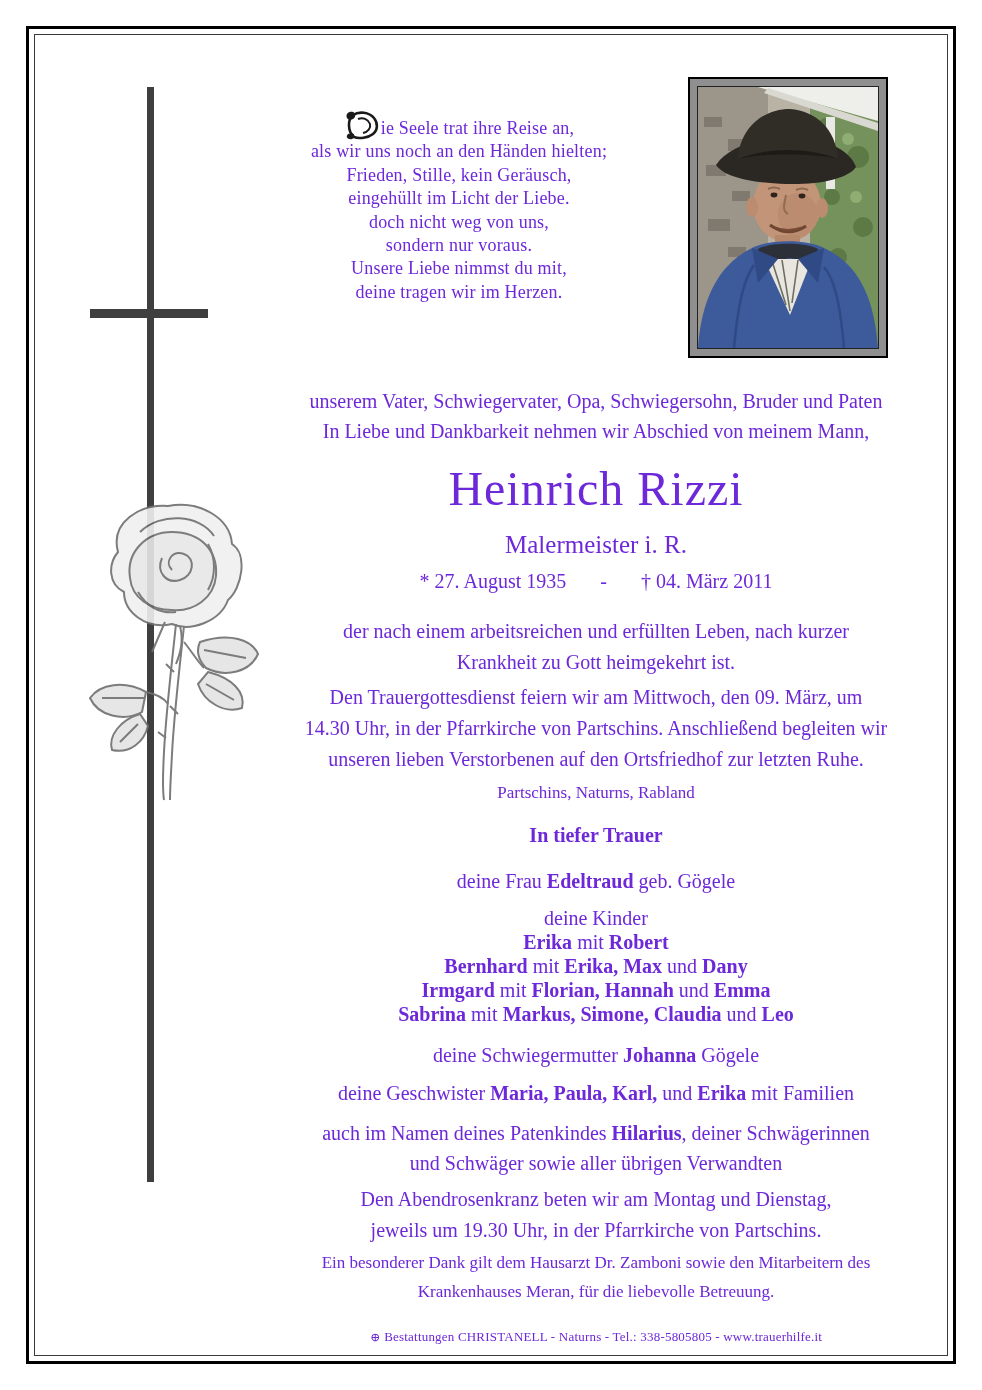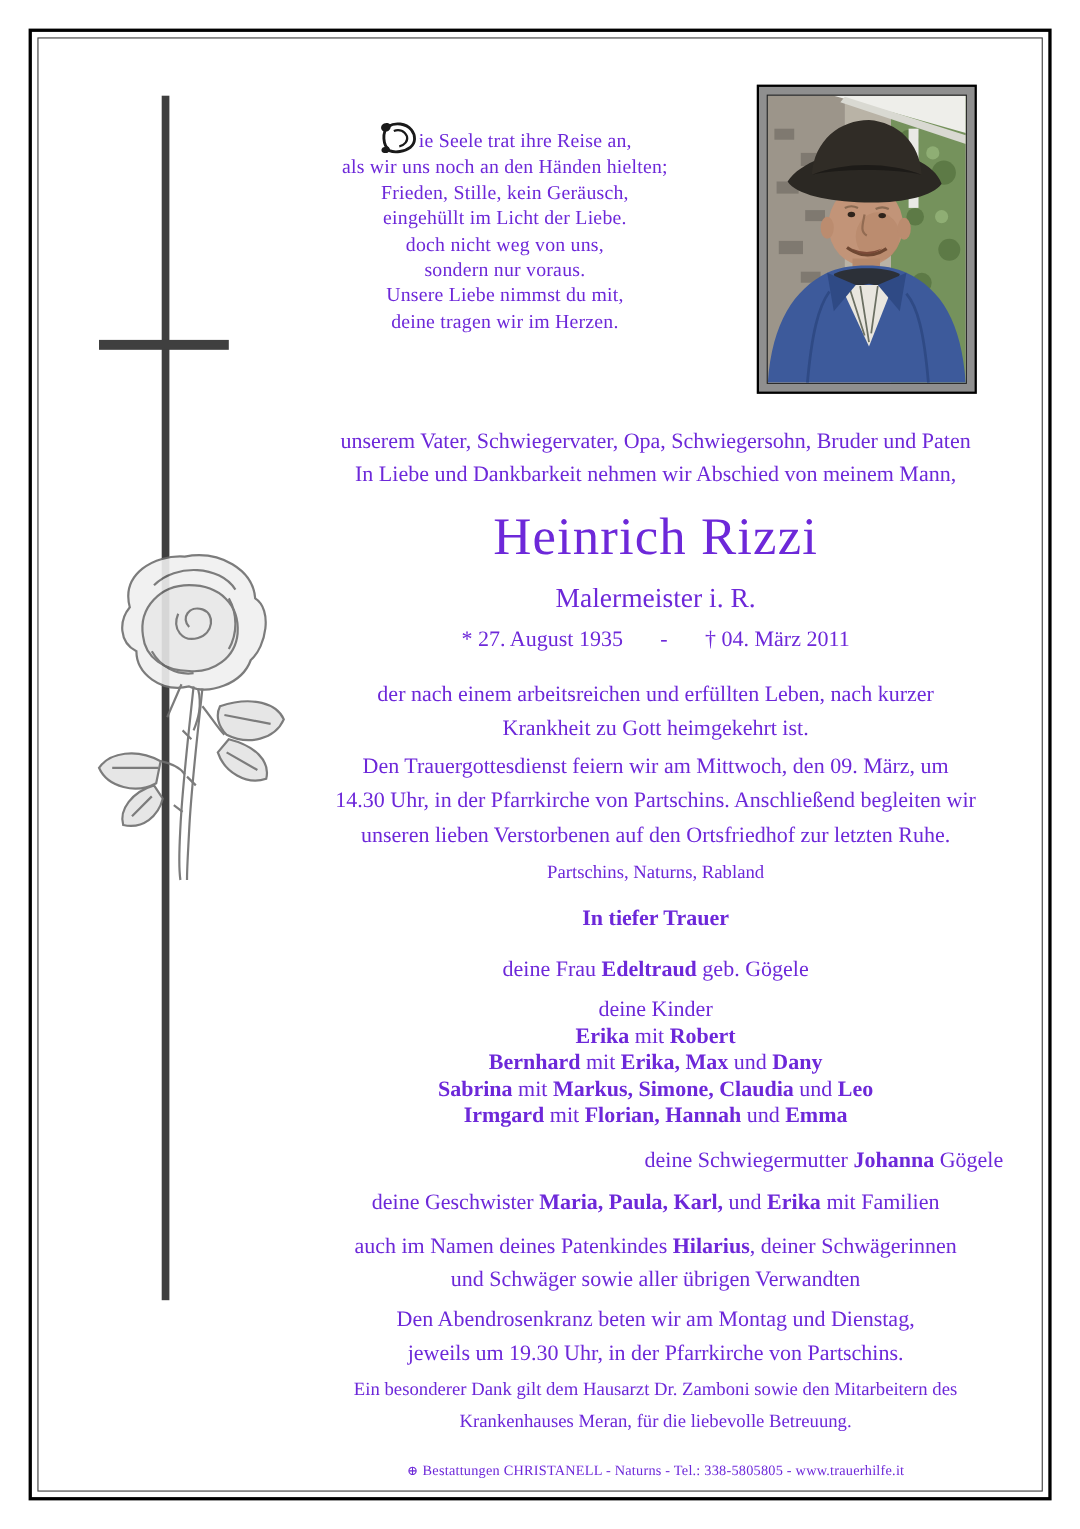--- a/index.html
+++ b/index.html
@@ -30,21 +30,21 @@
   .name{top:462px; font-size:48px; line-height:54px; letter-spacing:1px;}
   .prof{top:530px; font-size:25px; line-height:30px;}
   .dates{top:568px; font-size:20px; line-height:26px;}
   .dates .gap{display:inline-block; width:34px;}
   .para1{top:616px; font-size:20px; line-height:31px;}
   .para2{top:682px; font-size:20px; line-height:31px;}
   .places{top:782px; font-size:17px; line-height:22px;}
   .mourn-h{top:822px; font-size:20px; font-weight:bold; line-height:26px;}
   .wife{top:868px; font-size:20px; line-height:26px;}
   .children{top:906px; font-size:20px; line-height:24px;}
-  .mil{top:1042px; font-size:20px; line-height:26px;text-align:right;}
+  .mil{top:1042px; font-size:20px; line-height:26px;}
   .sibs{top:1080px; font-size:20px; line-height:26px;}
   .godchild{top:1118px; font-size:20px; line-height:30px;}
   .rosary{top:1184px; font-size:20px; line-height:31px;}
   .thanks{top:1248px; font-size:17px; line-height:29px;}
   .footer{top:1328px; font-size:13px; line-height:17px; letter-spacing:0.2px;}
   .seg-b{font-weight:bold;margin-top:23px;}
   .emblem{display:inline-block; font-size:12px; margin-right:4px; vertical-align:0px;}
 
   .rose{position:absolute; left:80px; top:492px;}
 </style>
@@ -178,22 +178,22 @@
     <div>unseren lieben Verstorbenen auf den Ortsfriedhof zur letzten Ruhe.</div>
   </div>
   <div class="col places">Partschins, Naturns, Rabland</div>
 
   <div class="col mourn-h">In tiefer Trauer</div>
   <div class="col wife"><span>deine Frau </span><span class="seg-b">Edeltraud</span><span> geb. Gögele</span></div>
   <div class="col children">
     <div>deine Kinder</div>
     <div><span class="seg-b">Erika</span><span> mit </span><span class="seg-b">Robert</span></div>
     <div><span class="seg-b">Bernhard</span><span> mit </span><span class="seg-b">Erika, Max</span><span> und </span><span class="seg-b">Dany</span></div>
+    <div><span class="seg-b">Irmgard</span><span> mit </span><span class="seg-b">Florian, Hannah</span><span> und </span><span class="seg-b">Emma</span></div>
     <div><span class="seg-b">Sabrina</span><span> mit </span><span class="seg-b">Markus, Simone, Claudia</span><span> und </span><span class="seg-b">Leo</span></div>
-    <div><span class="seg-b">Irmgard</span><span> mit </span><span class="seg-b">Florian, Hannah</span><span> und </span><span class="seg-b">Emma</span></div>
   </div>
   <div class="col mil"><span>deine Schwiegermutter </span><span class="seg-b">Johanna</span><span> Gögele</span></div>
   <div class="col sibs"><span>deine Geschwister </span><span class="seg-b">Maria, Paula, Karl,</span><span> und </span><span class="seg-b">Erika</span><span> mit Familien</span></div>
   <div class="col godchild">
     <div><span>auch im Namen deines Patenkindes </span><span class="seg-b">Hilarius</span><span>, deiner Schwägerinnen</span></div>
     <div>und Schwäger sowie aller übrigen Verwandten</div>
   </div>
 
   <div class="col rosary">
     <div>Den Abendrosenkranz beten wir am Montag und Dienstag,</div>

